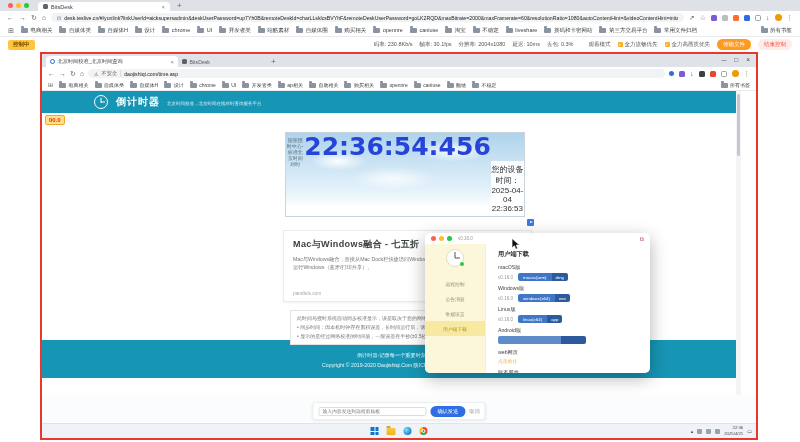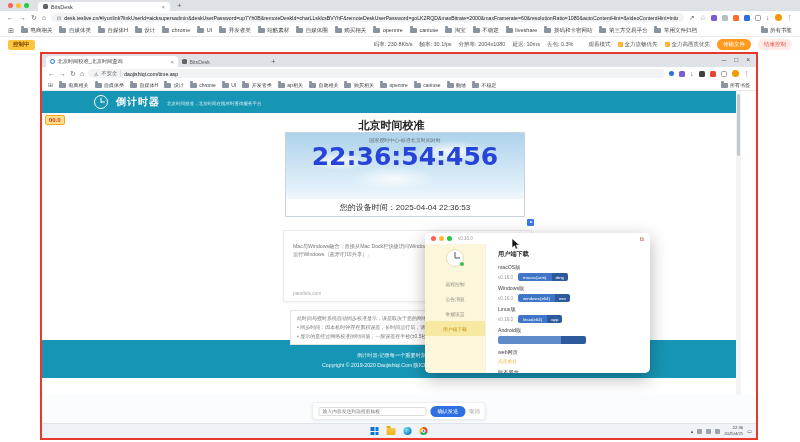--- a/index.html
+++ b/index.html
@@ -51,21 +51,21 @@
 .page{position:absolute;left:0;top:37px;right:15px;height:304px;background:#fff;overflow:hidden}
 .site-head{height:22px;background:#1795b4;display:flex;align-items:center;padding-left:52px;color:#fff;position:relative}
 .hlogo{width:14px;height:14px;border:1.3px solid #fff;border-radius:50%;position:relative;margin-right:8px;flex:none}
 .hlogo::before{content:'';position:absolute;left:50%;top:50%;width:1px;height:4.5px;background:#fff;transform:translate(-50%,-92%)}
 .hlogo::after{content:'';position:absolute;left:50%;top:50%;width:3.5px;height:1px;background:#fff;transform:translateY(-50%)}
 .site-title{font-size:10px;font-weight:bold;letter-spacing:1px}
 .site-tag{font-size:4.5px;margin-left:7px;opacity:.85;margin-top:3px}
 .content{position:relative;height:227px}
 .timer-badge{position:absolute;left:3px;top:2px;background:#ffe08a;border:1px solid #f5a623;color:#e02b20;font-size:6px;font-weight:bold;padding:1px 3px;border-radius:2px}
 .h1{padding-top:5px;text-align:center;font-size:11px;font-weight:bold;color:#222}
-.clockbox{position:absolute;left:243px;top:19px;width:240px;height:85px;border:1px solid #c9d4dc;display:flex;flex-direction:column;text-align:center;overflow:hidden;
+.clockbox{position:absolute;left:243px;top:19px;width:240px;height:85px;border:1px solid #c9d4dc;display:flex;text-align:center;overflow:hidden;
  background:radial-gradient(40px 13px at 22% 34%,rgba(255,255,255,.95),rgba(255,255,255,0) 70%),
  radial-gradient(52px 15px at 70% 22%,rgba(255,255,255,.9),rgba(255,255,255,0) 70%),
  radial-gradient(60px 17px at 45% 55%,rgba(255,255,255,.8),rgba(255,255,255,0) 70%),
  linear-gradient(180deg,#aed3ec,#e3f1fa 68%,#fff 90%)}
 .cap{font-size:5px;color:#5a6b75;margin-top:4px}
 .bigtime{font-family:"DejaVu Sans",sans-serif;font-size:25px;font-weight:bold;color:#2744d8;line-height:1.05;margin-top:1px}
 .cdate{font-size:9.5px;color:#2744d8;font-weight:bold;margin-top:1px}
 .device{font-size:8px;color:#333;margin-top:auto;background:rgba(255,255,255,.9);padding:3px 0}
 .ad-chip{position:absolute;left:485px;top:106px;width:7px;height:7px;background:#3b78e7;border-radius:1px}
 .ad-chip::after{content:'';position:absolute;left:2.5px;top:2px;border-left:3px solid #fff;border-top:1.5px solid transparent;border-bottom:1.5px solid transparent}
@@ -381,28 +381,28 @@
     </div>
 
     <div class="page">
       <div class="site-head">
         <span class="hlogo"></span>
         <span class="site-title">倒计时器</span>
         <span class="site-tag">北京时间校准，北京时间在线对时查询服务平台</span>
       </div>
       <div class="content">
         <span class="timer-badge">00.0</span>
-        <div class="h1">北京时间校准</div>
         <div class="clockbox">
           <div class="cap">国家授时中心-标准北京时间对时</div>
           <div class="bigtime">22:36:54:456</div>
           <div class="device"><span>您的设备时间：</span><span>2025-04-04 22:36:53</span></div>
         </div>
         <span class="ad-chip"></span>
         <div class="adcard">
+          <div class="ad-title">Mac与Windows融合 - 七五折</div>
           <div class="ad-desc">Mac与Windows融合，直接从Mac Dock栏快捷访问Windows应用，无需重启即可在Mac上运行Windows（蓝牙/打印共享）。</div>
           <div class="ad-dom">parallels.com</div>
         </div>
         <div class="notes">
             <div>此时间与授时系统自动同步校准显示，误差取决于您的网络延时。本站采用国家授时中心官方接口获取标准北京时间，为了获得更精确的对时结果：</div>
             <div>• 同步时间：因本机时钟存在累积误差，长时间运行后，请刷新页面重新校时。</div>
             <div>• 显示的是经过网络校准的时间值，一般误差在半秒(±0.5秒)以内。</div>
           </div>
       </div>
       <div class="site-foot">

